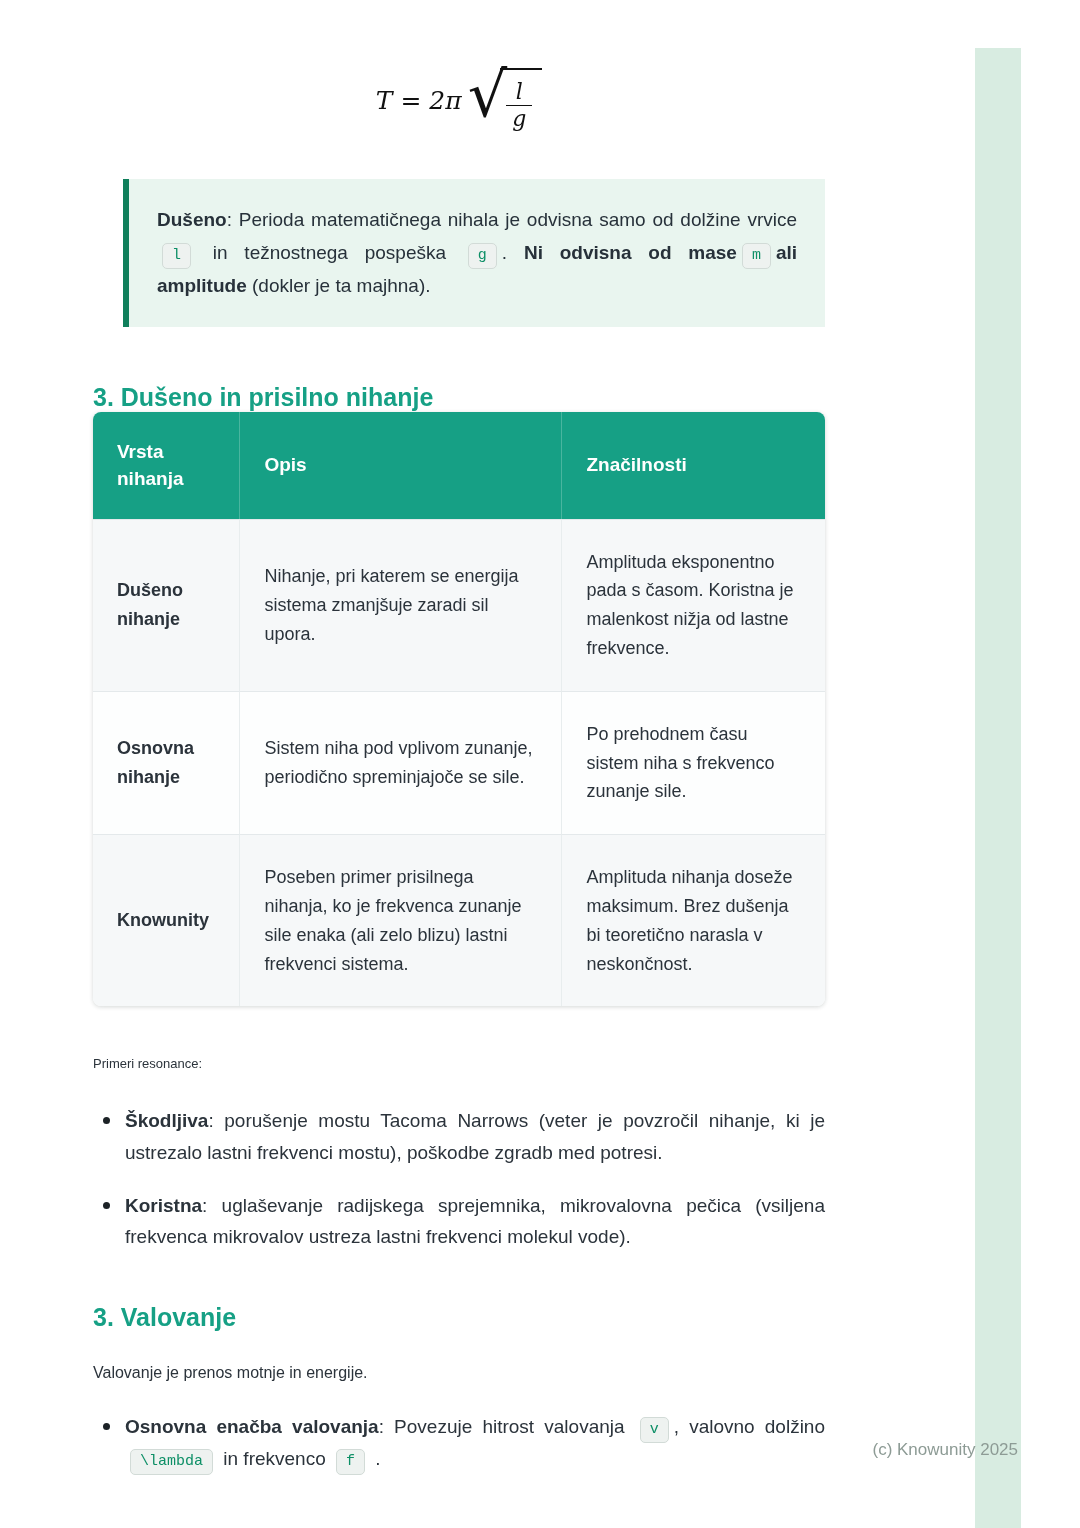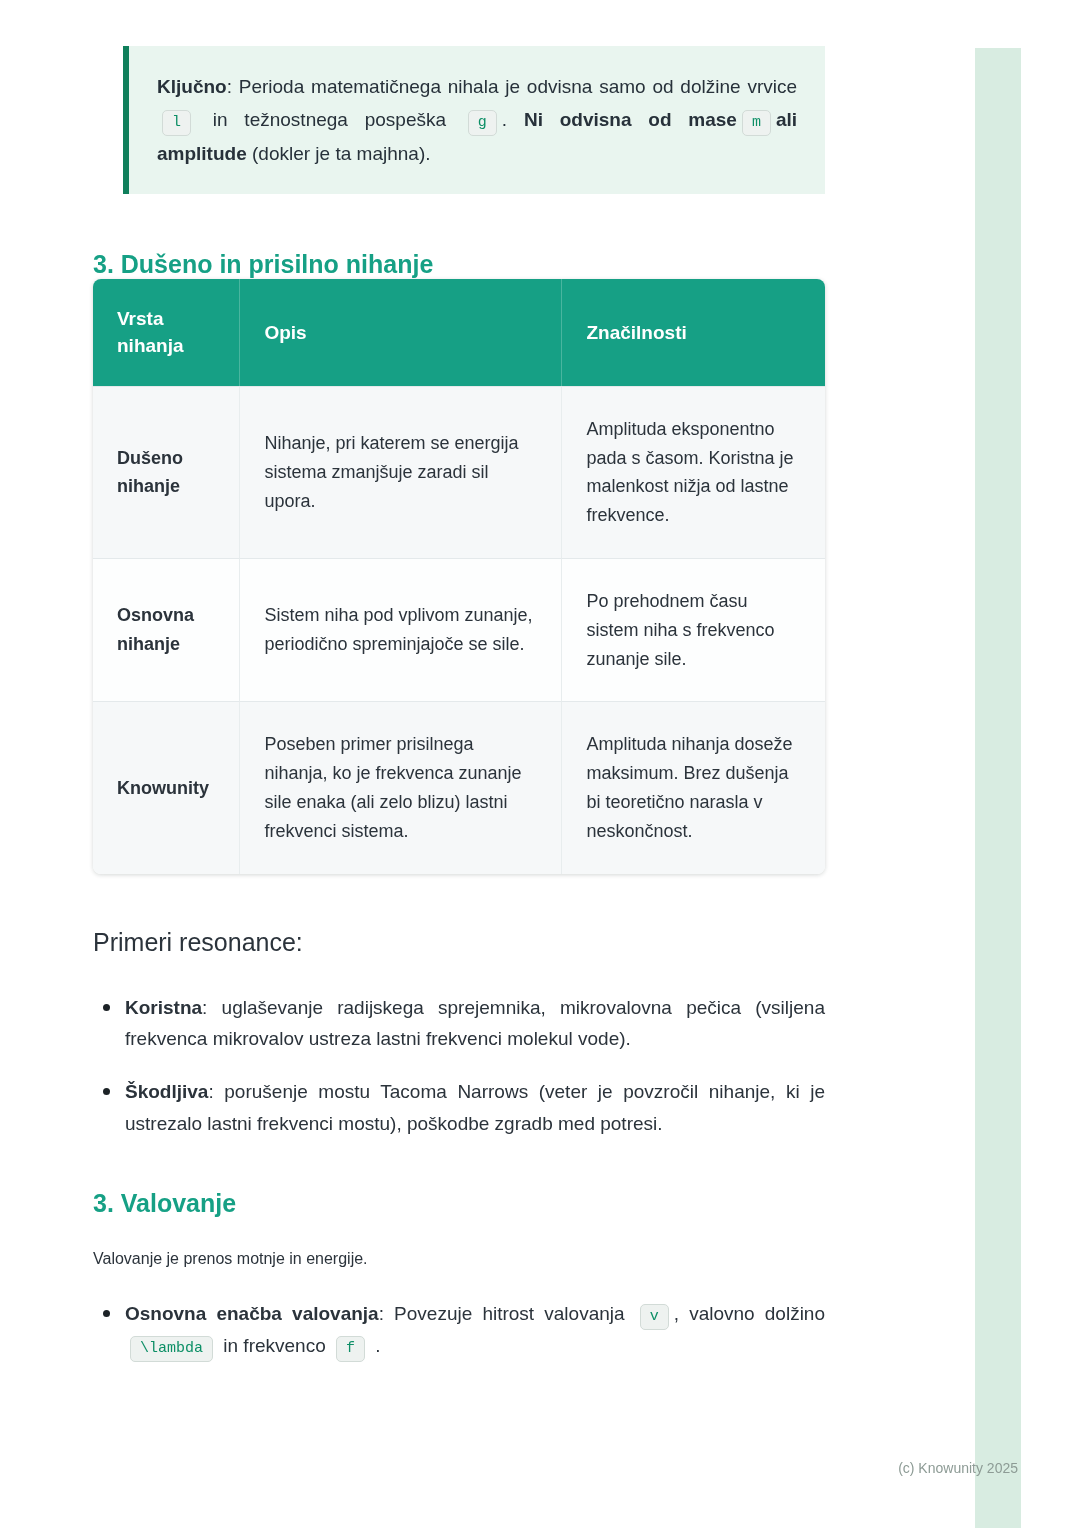--- a/index.html
+++ b/index.html
@@ -84,21 +84,21 @@
     white-space: nowrap;
   }
 
   
   .h2 {
     margin-top: 56px;
     color: #16a085;
     font-size: 25px;
     font-weight: bold;
   }
-  .para { margin-top: 48px; font-size: 25px; line-height: 1.6; }
+  .para { margin-top: 48px; font-size: 13px; line-height: 1.6; }
   .para-tight { margin-top: 28px; font-size: 16px; line-height: 1.6; }
 
   
   .osc-table {
     width: 100%;
     border-collapse: separate;
     border-spacing: 0;
     border-radius: 8px;
     overflow: hidden;
     box-shadow: 0 1px 4px rgba(20,40,35,0.18);
@@ -148,36 +148,48 @@
     width: 7px;
     height: 7px;
     border-radius: 50%;
     background: #1c2226;
   }
 
   
   .footer {
     position: absolute;
     right: 62px;
-    bottom: 52px;
-    font-size: 14px;
+    bottom: 68px;
+    font-size: 17px;
     color: #8d9b95;
     z-index: 2;
   }
 </style>
 </head>
 <body>
 
 <div class="side-stripe"></div>
 
 <div class="content">
 
+  <div class="formula">
+    <span>T = 2π</span>
+    <span class="sqrt">
+      <span class="radical">√</span>
+      <span class="radicand">
+        <span class="frac">
+          <span class="num">l</span>
+          <span class="den">g</span>
+        </span>
+      </span>
+    </span>
+  </div>
 
   <div class="callout">
-    <span class="bold">Ključno</span><span>: Perioda matematičnega nihala je odvisna samo od dolžine vrvice </span><span class="chip">l</span><span> in težnostnega pospeška </span><span class="chip">g</span><span>. </span><span class="bold">Ni odvisna od mase</span><span class="chip">m</span><span class="bold">ali amplitude</span><span> (dokler je ta majhna).</span>
+    <span class="bold">Dušeno</span><span>: Perioda matematičnega nihala je odvisna samo od dolžine vrvice </span><span class="chip">l</span><span> in težnostnega pospeška </span><span class="chip">g</span><span>. </span><span class="bold">Ni odvisna od mase</span><span class="chip">m</span><span class="bold">ali amplitude</span><span> (dokler je ta majhna).</span>
   </div>
 
   <h2 class="h2">3. Dušeno in prisilno nihanje</h2>
 
   <table class="osc-table">
     <colgroup>
         <col class="c1">
         <col class="c2">
         <col class="c3">
       </colgroup>
@@ -204,24 +216,24 @@
         <td>Poseben primer prisilnega nihanja, ko je frekvenca zunanje sile enaka (ali zelo blizu) lastni frekvenci sistema.</td>
         <td>Amplituda nihanja doseže maksimum. Brez dušenja bi teoretično narasla v neskončnost.</td>
       </tr>
     </tbody>
   </table>
 
   <p class="para">Primeri resonance:</p>
 
   <ul class="bullets">
     <li>
-      <span class="bold">Koristna</span><span>: uglaševanje radijskega sprejemnika, mikrovalovna pečica (vsiljena frekvenca mikrovalov ustreza lastni frekvenci molekul vode).</span>
+      <span class="bold">Škodljiva</span><span>: porušenje mostu Tacoma Narrows (veter je povzročil nihanje, ki je ustrezalo lastni frekvenci mostu), poškodbe zgradb med potresi.</span>
     </li>
     <li>
-      <span class="bold">Škodljiva</span><span>: porušenje mostu Tacoma Narrows (veter je povzročil nihanje, ki je ustrezalo lastni frekvenci mostu), poškodbe zgradb med potresi.</span>
+      <span class="bold">Koristna</span><span>: uglaševanje radijskega sprejemnika, mikrovalovna pečica (vsiljena frekvenca mikrovalov ustreza lastni frekvenci molekul vode).</span>
     </li>
   </ul>
 
   <h2 class="h2" style="margin-top:50px">3. Valovanje</h2>
 
   <p class="para-tight">Valovanje je prenos motnje in energije.</p>
 
   <ul class="bullets" style="margin-top:26px">
     <li>
       <span class="bold">Osnovna enačba valovanja</span><span>: Povezuje hitrost valovanja </span><span class="chip">v</span><span>, valovno dolžino </span><span class="chip">\lambda</span><span> in frekvenco </span><span class="chip">f</span><span> .</span>

